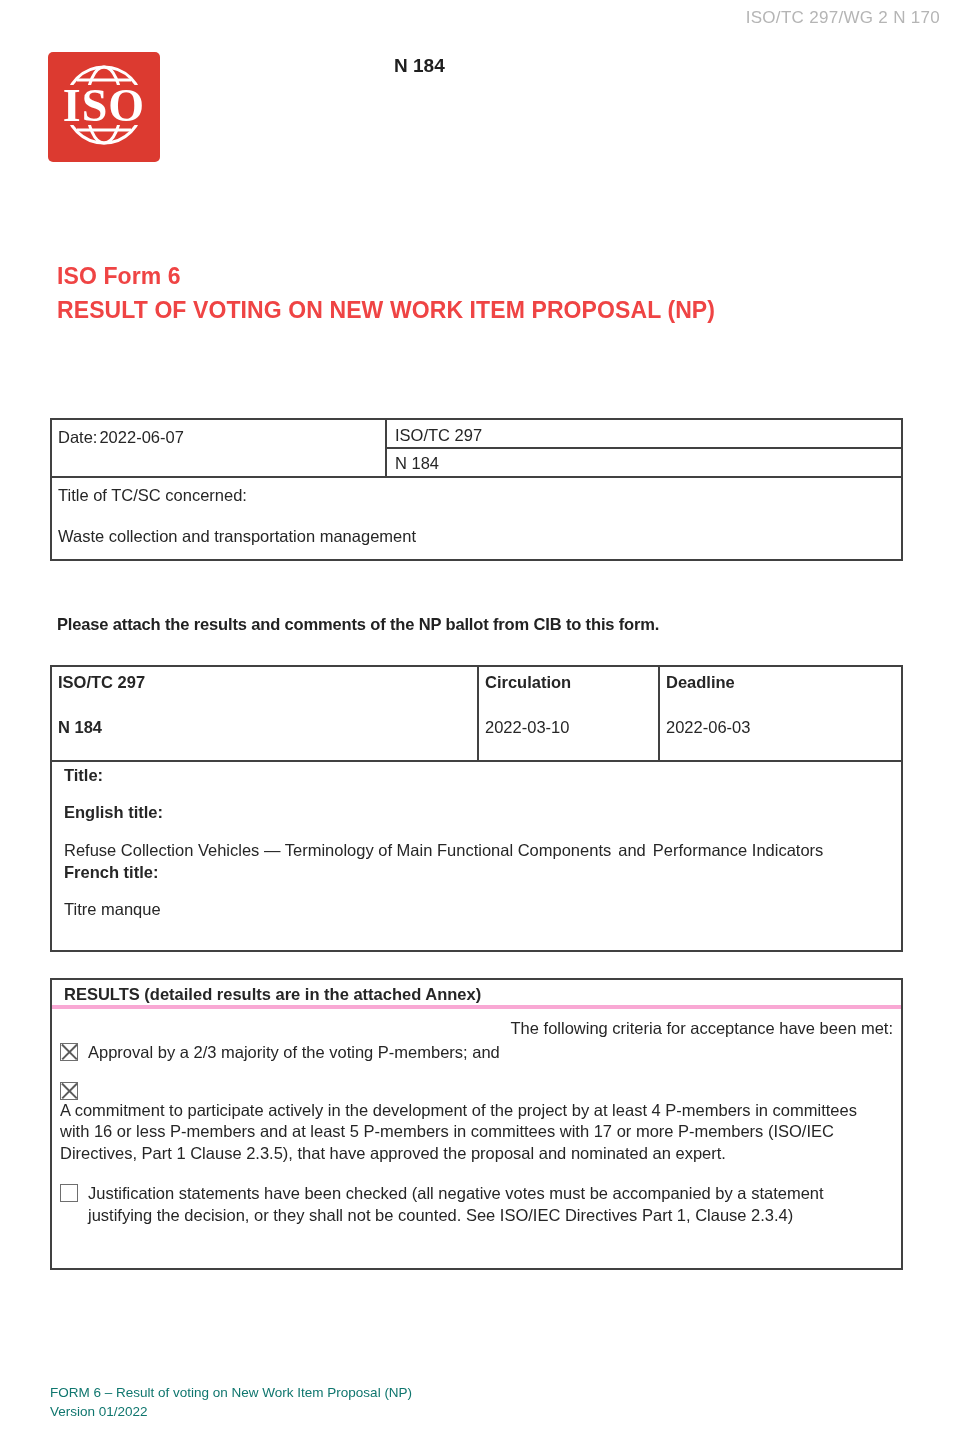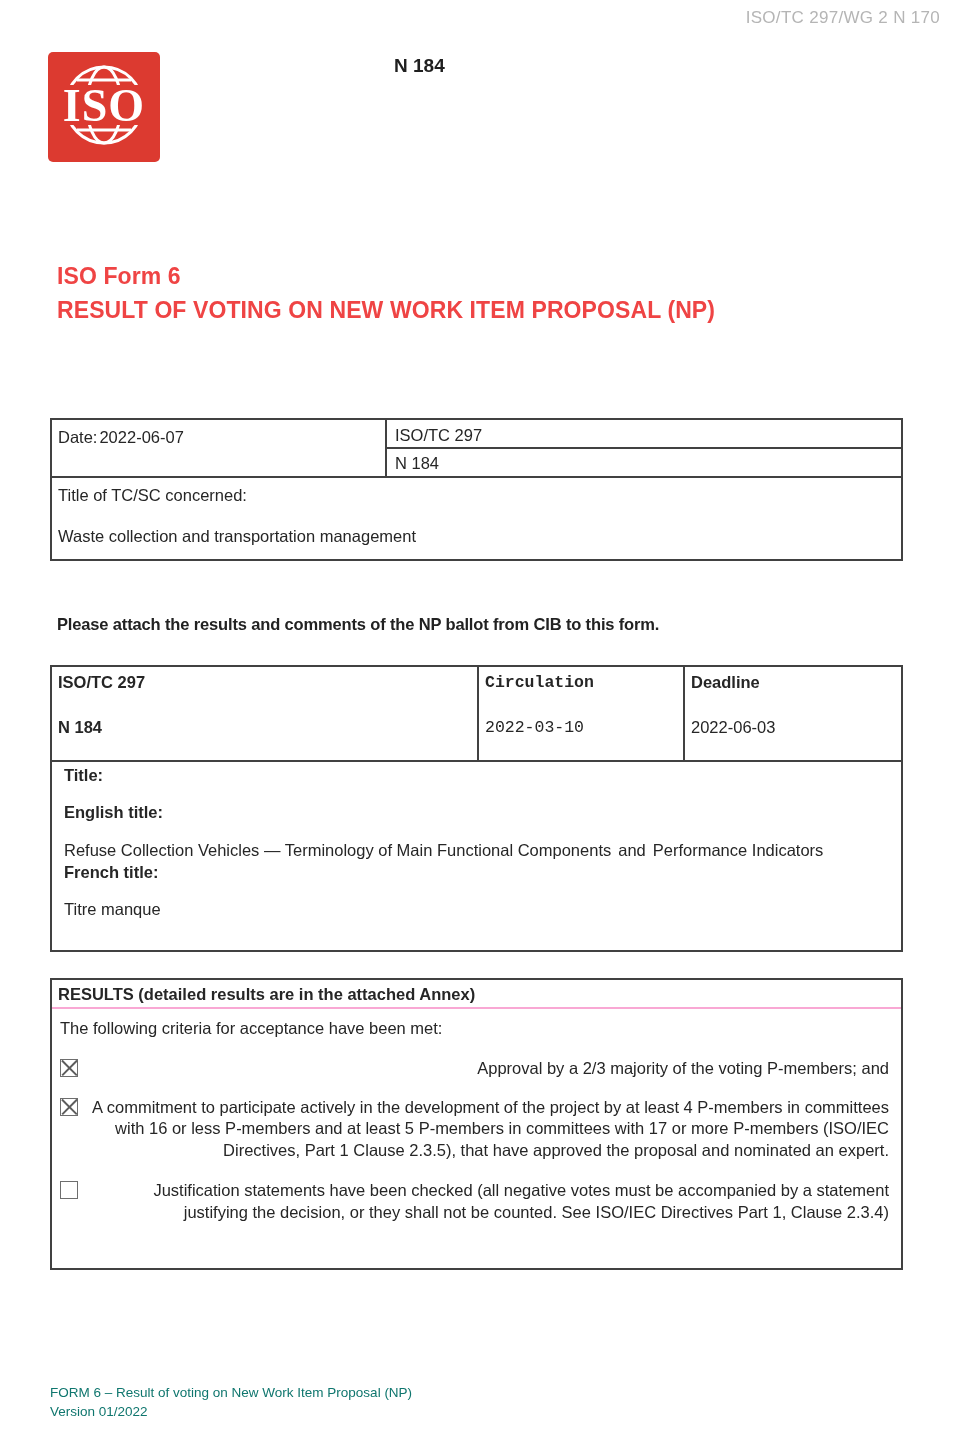--- a/index.html
+++ b/index.html
@@ -41,48 +41,48 @@
   #tbl-info .cell-doc { flex:1; display:flex; flex-direction:column; }
   #tbl-info .cell-doc .sub1 { height:29px; border-bottom:2px solid #414141; box-sizing:border-box; padding:6px 8px; }
   #tbl-info .cell-doc .sub2 { flex:1; padding:5px 8px; }
   #tbl-info .row-title { padding:8px 6px; }
   #tbl-info .row-title .lbl { margin-bottom:22px; }
   
   #tbl-ballot { top:665px; height:287px; }
   #tbl-ballot .hdr-row { display:flex; height:95px; border-bottom:2px solid #414141; box-sizing:border-box; }
   #tbl-ballot .hdr-row .c { padding:6px 6px; box-sizing:border-box; }
   #tbl-ballot .c1 { width:427px; border-right:2px solid #414141; }
-  #tbl-ballot .c2 { width:206px; border-right:2px solid #414141;font-family:Liberation Mono, monospace; }
+  #tbl-ballot .c2 { width:181px; border-right:2px solid #414141; }
   #tbl-ballot .c3 { flex:1;border-radius:31px; }
   #tbl-ballot .hdr-row .l1 { margin-bottom:26px; }
   #tbl-ballot .title-cell { padding:5px 12px; line-height:16px; }
   .b { font-weight:bold; }
   #tbl-ballot .title-cell .m21 { margin-bottom:21px; }
   #tbl-ballot .title-cell .m20 { margin-bottom:20px; }
   #tbl-ballot .eng-text { line-height:21px; max-width:830px; margin-bottom:3px; }
   .and-word { padding:0 7px; }
   
   #tbl-results { top:978px; height:292px; }
-  #tbl-results .hdr { height:29px; border-bottom:2px solid #f9a8d4; box-sizing:border-box; padding:5px 6px; font-weight:bold; }
+  #tbl-results .hdr { height:29px; border-bottom:4px solid #f9a8d4; box-sizing:border-box; padding:5px 12px; font-weight:bold; }
   #tbl-results .body { padding:10px 8px 0 8px; }
-  #tbl-results .intro { margin-bottom:20px; }
-  .cb-row { display:flex; margin-bottom:17px;text-align:right; }
+  #tbl-results .intro { margin-bottom:4px;text-align:right; }
+  .cb-row { display:flex; margin-bottom:17px; }
   .cb-row .txt { flex:1; line-height:21.5px; padding-right:4px; }
   .cb {
     width:16px; height:16px; flex:0 0 16px;
     border:1.5px solid #6e6e6e; margin-right:10px; margin-top:1px;
     position:relative; background:#fff;
   }
   .cb.checked::before, .cb.checked::after {
     content:""; position:absolute; left:-2.5px; top:7px;
     width:21px; height:1.6px; background:#5c5c5c;
   }
   .cb.checked::before { transform:rotate(45deg); }
   .cb.checked::after  { transform:rotate(-45deg); }
-  .cb-row.second { margin-bottom:19px; }
+  .cb-row.second { margin-bottom:19px;flex-direction:column; }
   .footer {
     position:absolute; left:50px; top:1383px;
     font-size:13.5px; line-height:19px; color:#0f766e;
   }
 </style>
 </head>
 <body>
 
 <div class="doc-ref">ISO/TC 297/WG 2 N 170</div>
 

